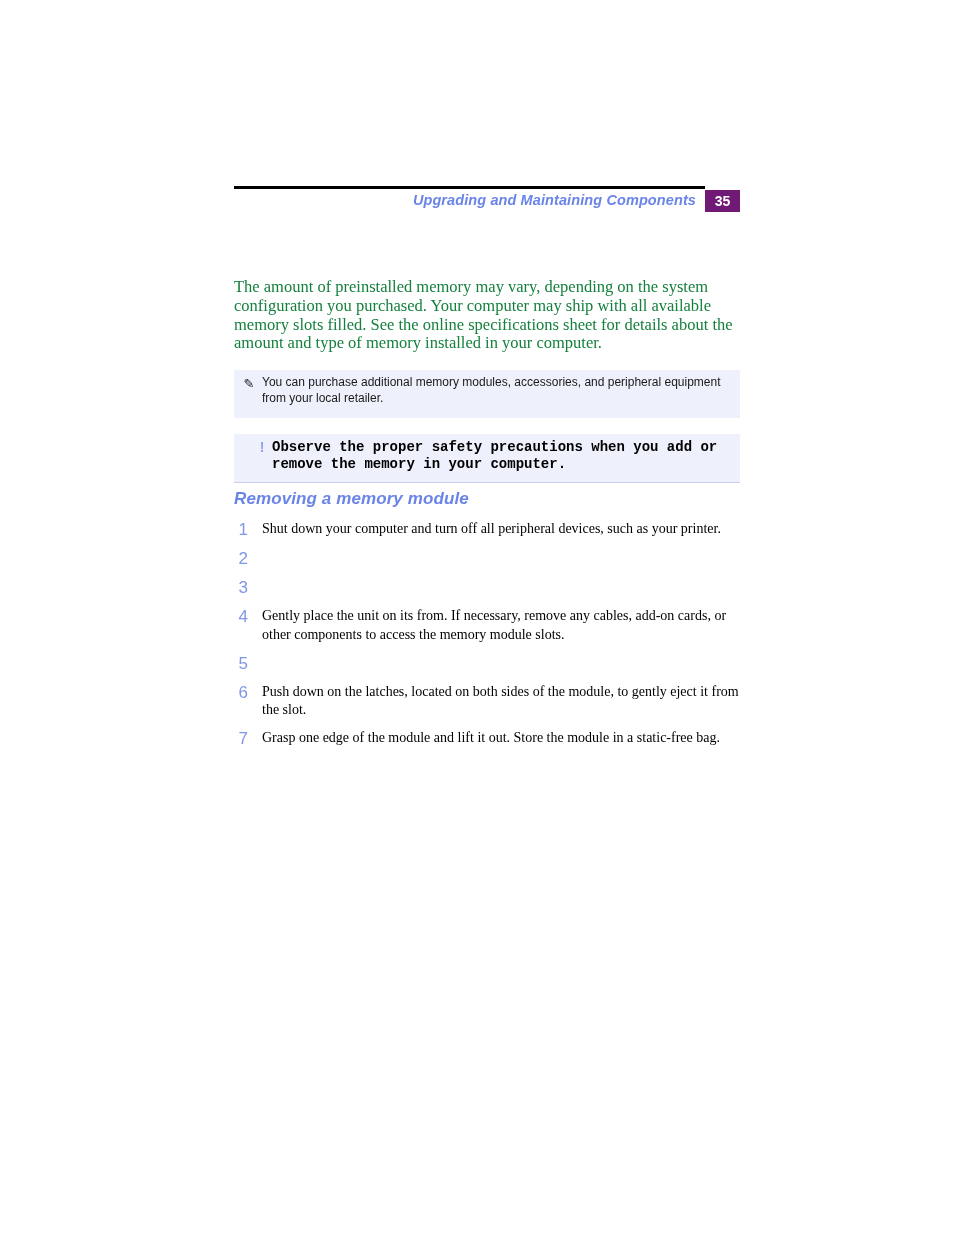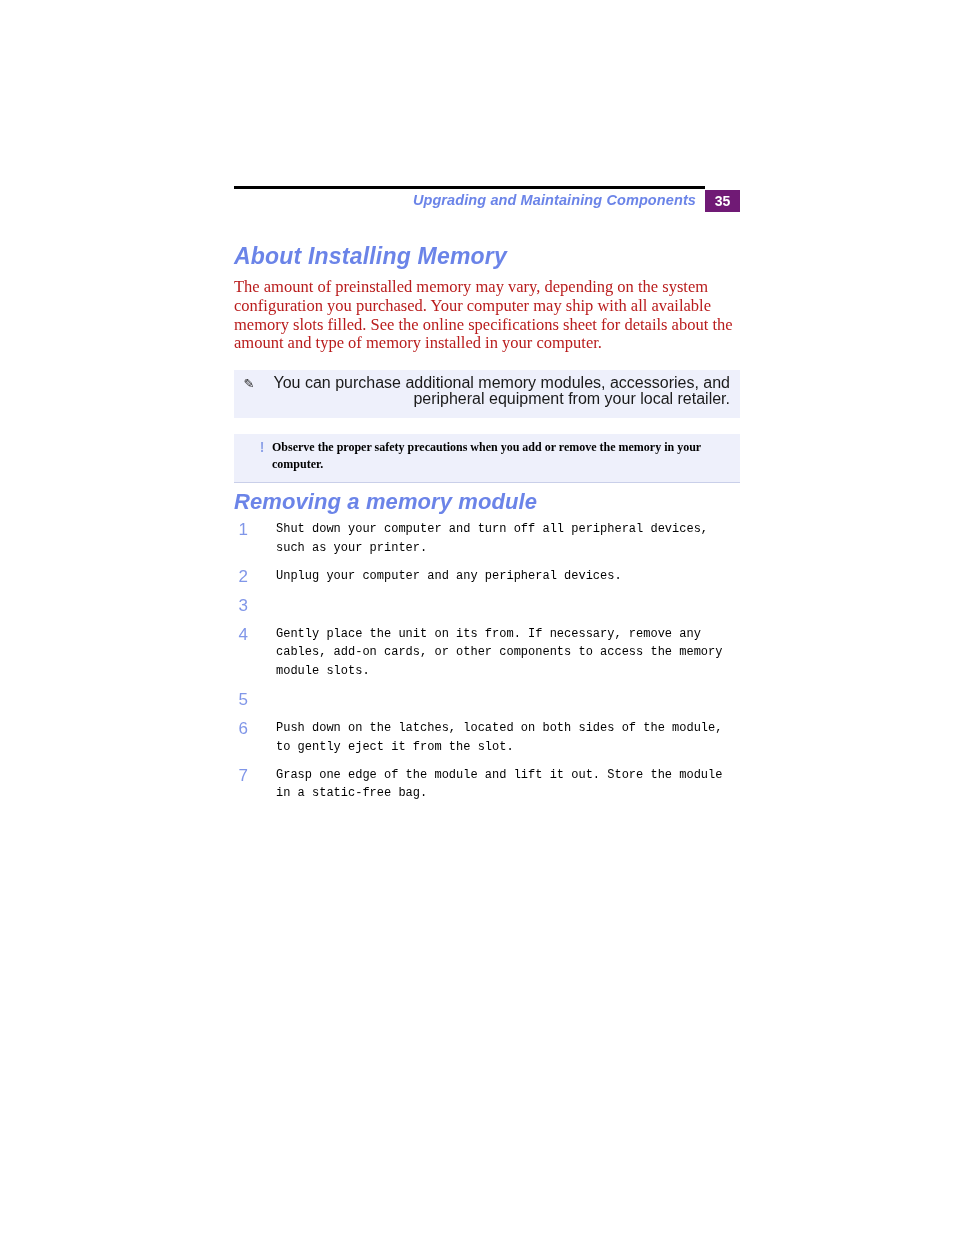--- a/index.html
+++ b/index.html
@@ -91,21 +91,21 @@
 
   
   .intro {
     position: absolute;
     left: 234px;
     top: 278px;
     width: 508px;
     font-family: "Liberation Serif", serif;
     font-size: 16.5px;
     line-height: 18.8px;
-    color: #b91c1c;
+    color: #15803d;
     text-align: left;
   }
 
   
   .note-box {
     position: absolute;
     left: 234px;
     top: 370px;
     width: 506px;
     height: 48px;
@@ -122,24 +122,23 @@
     line-height: 16px;
     color: #1a1a1a;
     text-align: center;
   }
   .note-text {
     position: absolute;
     left: 28px;
     top: 5px;
     width: 468px;
     font-family: "Liberation Sans", sans-serif;
-    font-size: 16px;
+    font-size: 12px;
     line-height: 15.5px;
     color: #1a1a1a;
-    text-align: right;
   }
 
   .warn-box {
     position: absolute;
     left: 234px;
     top: 434px;
     width: 506px;
     height: 48px;
     background: #eef0fb;
     border-bottom: 1px solid #c9cfe9;
@@ -154,36 +153,36 @@
     font-size: 14px;
     line-height: 16px;
     color: #8fa3e8;
     text-align: center;
   }
   .warn-text {
     position: absolute;
     left: 38px;
     top: 5px;
     width: 462px;
-    font-family: Liberation Serif, serif;
-    font-weight: bold;
-    font-size: 12px;
+    font-family: Liberation Mono, monospace;
+    font-weight: bold;
+    font-size: 14px;
     line-height: 16.5px;
     color: #000000;
   }
 
   
   .subhead {
     position: absolute;
     left: 234px;
     top: 489px;
     font-family: "Liberation Sans", sans-serif;
     font-style: italic;
     font-weight: bold;
-    font-size: 22px;
+    font-size: 17px;
     color: #6b84e8;
     letter-spacing: 0.1px;
     white-space: nowrap;
   }
 
   
   .steps {
     position: absolute;
     left: 234px;
     top: 520px;
@@ -200,44 +199,43 @@
     top: 0;
     width: 14px;
     text-align: right;
     font-family: "Liberation Sans", sans-serif;
     font-size: 17px;
     font-weight: normal;
     color: #8096e8;
     line-height: 20px;
   }
   .step-text {
-    margin-left: 42px;
-    font-family: Liberation Mono, monospace;
-    font-size: 12px;
+    margin-left: 28px;
+    font-family: Liberation Serif, serif;
+    font-size: 14px;
     line-height: 18.8px;
     color: #000000;
   }
   .xref {
     color: #6b84e8;
   }
 </style>
 </head>
 <body>
 
 <div class="page">
 
   <div class="header">
     <div class="header-rule"></div>
     <div class="header-title">Upgrading and Maintaining Components</div>
   </div>
   <div class="page-number-box">
     <div class="page-number">35</div>
   </div>
 
-  <div class="doc-title">About Installing Memory</div>
 
   <div class="intro">The amount of preinstalled memory may vary, depending on the system configuration you purchased. Your computer may ship with all available memory slots filled. See the online specifications sheet for details about the amount and type of memory installed in your computer.</div>
 
   <div class="note-box">
     <div class="note-icon">✎</div>
     <div class="note-text">You can purchase additional memory modules, accessories, and peripheral equipment from your local retailer.</div>
   </div>
 
   <div class="warn-box">
     <div class="warn-icon">!</div>
@@ -248,21 +246,20 @@
 
   <div class="steps">
 
     <div class="step">
       <div class="step-num">1</div>
       <div class="step-text">Shut down your computer and turn off all peripheral devices, such as your printer.</div>
     </div>
 
     <div class="step">
       <div class="step-num">2</div>
-      <div class="step-text">Unplug your computer and any peripheral devices.</div>
     </div>
 
     <div class="step">
       <div class="step-num">3</div>
     </div>
 
     <div class="step">
       <div class="step-num">4</div>
       <div class="step-text">Gently place the unit on its from. If necessary, remove any cables, add-on cards, or other components to access the memory module slots.</div>
     </div>

